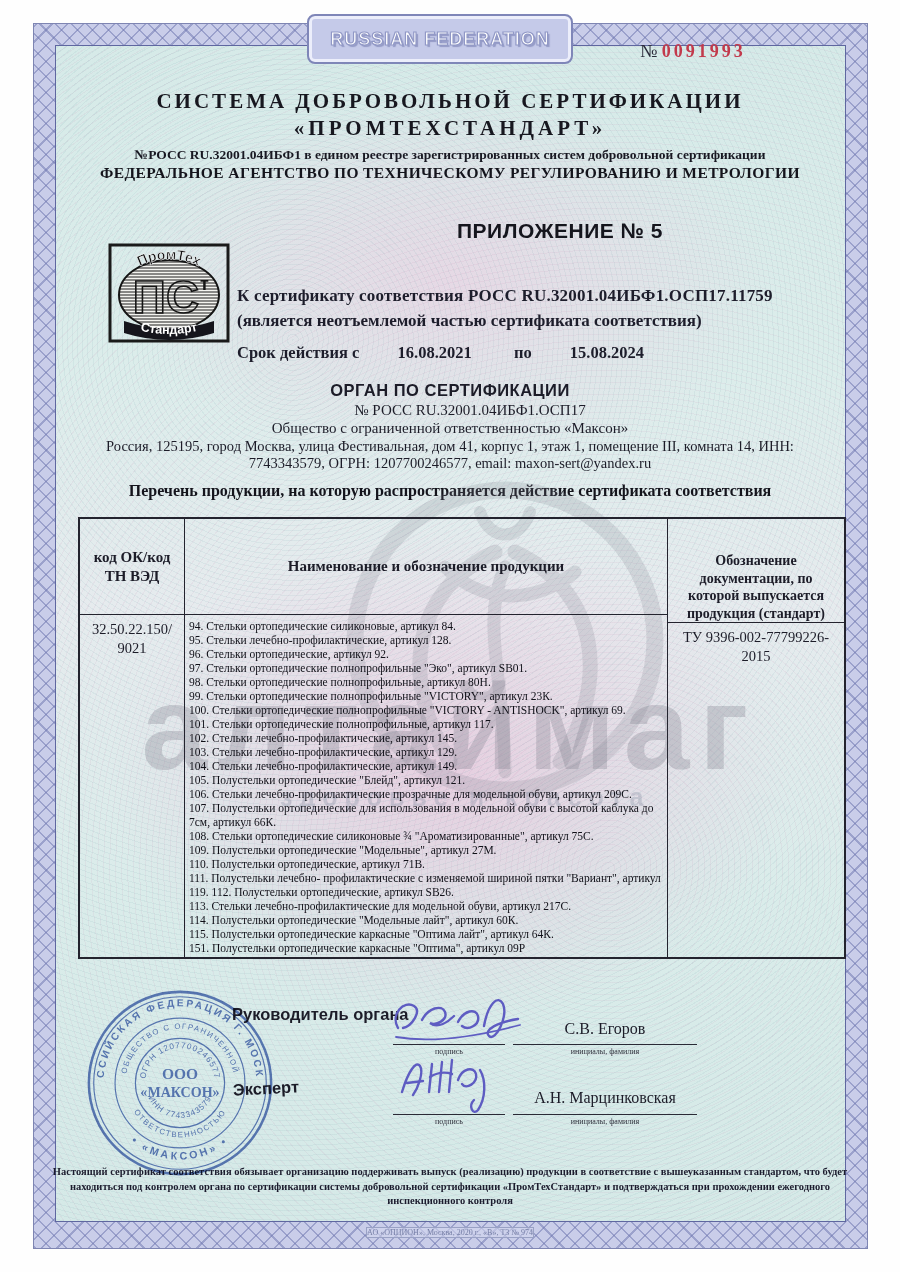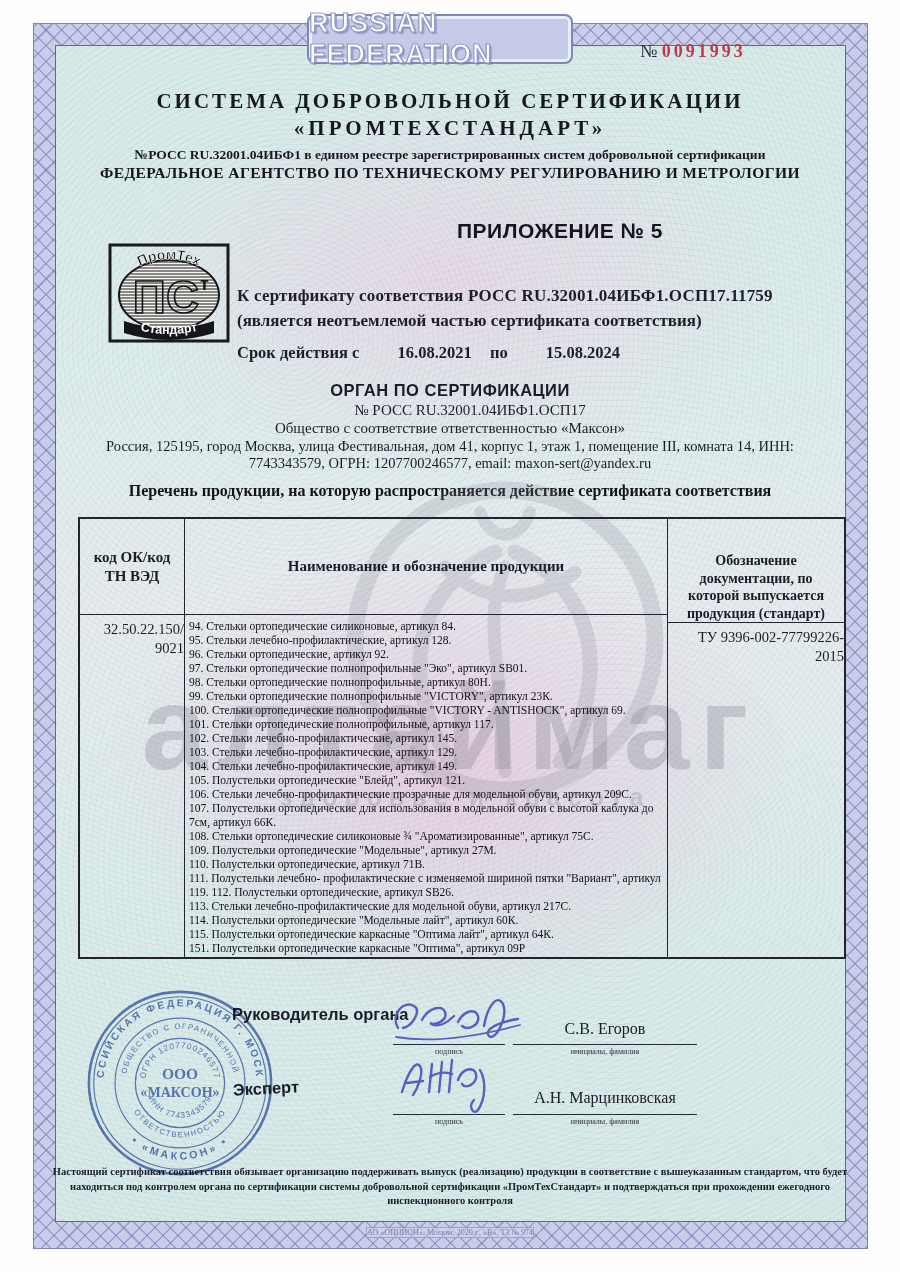--- a/index.html
+++ b/index.html
@@ -24,39 +24,39 @@
       repeating-radial-gradient(circle at 70% 70%, rgba(190,120,165,.09) 0 1px, transparent 1px 6px);}
 
   .abs{position:absolute;}
   .center{text-align:center;}
   .sans{font-family:"Liberation Sans","DejaVu Sans",sans-serif;}
 
   
   .badge{left:307px;top:14px;width:262px;height:46px;background:#c5cae9;
     border:2px solid #7f86b8;border-radius:8px;box-shadow:inset 0 0 0 3px #eceefb;
     display:flex;align-items:center;justify-content:center;z-index:5;}
-  .badge span{font-family:"Liberation Sans","DejaVu Sans",sans-serif;font-weight:bold;font-size:27px;
+  .badge span{font-family:"Liberation Sans","DejaVu Sans",sans-serif;font-weight:bold;font-size:18px;
     letter-spacing:1px;color:#ffffff;-webkit-text-stroke:1.2px #9198c6;
     text-shadow:2px 2px 1px rgba(108,115,170,.55);}
 
   .cert-number{left:640px;top:41px;font-size:18px;z-index:4;}
   .cert-number .no{color:#2a2a3a;}
   .cert-number .digits{color:#c23a4c;letter-spacing:3px;font-weight:bold;}
 
   .title1{left:0;width:900px;top:89px;font-size:21px;font-weight:bold;letter-spacing:3px;color:#17171f;}
   .title2{left:0;width:900px;top:116px;font-size:21px;font-weight:bold;letter-spacing:4px;color:#17171f;}
   .registry{left:0;width:900px;top:147px;font-size:13.5px;font-weight:bold;color:#181822;}
   .agency{left:0;width:900px;top:164px;font-size:15.5px;font-weight:bold;letter-spacing:.4px;color:#14141c;}
 
   .appendix-title{left:260px;width:600px;top:219px;font-size:21px;font-weight:bold;letter-spacing:.5px;color:#15151d;}
   .cert-line1{left:237px;top:286px;font-size:17px;font-weight:bold;color:#1d1d2b;letter-spacing:.2px;}
   .cert-line2{left:237px;top:311px;font-size:17px;font-weight:bold;color:#1d1d2b;}
   .validity{left:237px;top:343px;font-size:16.5px;font-weight:bold;color:#1d1d2b;}
   .validity .vdate{margin-left:34px;}
-  .validity .vpo{margin-left:14px;}
+  .validity .vpo{margin-left:38px;}
 
   .org-header{left:0;width:900px;top:381px;font-size:16.5px;font-weight:bold;letter-spacing:.5px;}
   .org-number{left:0;width:900px;top:402px;font-size:15px;padding-left:20px;}
   .org-name{left:0;width:900px;top:420px;font-size:15px;}
   .org-addr1{left:0;width:900px;top:438px;font-size:14.5px;}
   .org-addr2{left:0;width:900px;top:455px;font-size:14.5px;}
   .products-heading{left:0;width:900px;top:482px;font-size:16px;font-weight:bold;color:#14141c;}
 
   
   .tbl{left:78px;top:517px;width:764px;height:438px;border:2px solid #23232e;display:flex;z-index:3;}
@@ -64,21 +64,21 @@
   .col1{width:104px;border-right:1.5px solid #23232e;}
   .col2{width:482px;border-right:1.5px solid #23232e;}
   .col3{flex:1;}
   .th{height:95px;border-bottom:1.5px solid #23232e;display:flex;align-items:center;justify-content:center;
       font-weight:bold;font-size:15px;text-align:center;line-height:1.25;}
   .col3 .th{font-size:14px;align-items:flex-end;padding-top:8px;}
   .col2 .th span{width:300px;display:inline-block;}
   .col1 .th span{width:92px;display:inline-block;}
   .col3 .th span{width:164px;display:inline-block;}
   .td{flex:1;padding-top:5px;}
-  .td-code,.td-doc{text-align:right;font-size:14.5px;line-height:1.3;}
+  .td-code,.td-doc{text-align:center;font-size:14.5px;line-height:1.3;}
   .td-code span{display:inline-block;width:95px;}
   .td-doc span{display:inline-block;width:170px;}
   .td-items{padding:4px 3px 0 4px;font-size:11.5px;line-height:14px;color:#101018;}
 
   
   .wm-emblem{left:330px;top:472px;z-index:1;opacity:.20;}
   .wm-brand{left:56px;top:660px;width:788px;z-index:1;text-align:center;
     font-family:"Liberation Sans","DejaVu Sans",sans-serif;font-weight:bold;font-size:118px;
     letter-spacing:10px;color:rgba(125,125,140,.30);white-space:nowrap;}
   .wm-slogan{left:280px;top:783px;z-index:1;font-family:"Liberation Sans","DejaVu Sans",sans-serif;
@@ -172,21 +172,21 @@
   <div class="abs cert-line2">(является неотъемлемой частью сертификата соответствия)</div>
   <div class="abs validity">
     <span>Срок действия с</span>
     <span class="vdate">16.08.2021</span>
     <span class="vpo">по</span>
     <span class="vdate">15.08.2024</span>
   </div>
 
   <div class="abs center org-header sans">ОРГАН ПО СЕРТИФИКАЦИИ</div>
   <div class="abs center org-number">№ РОСС RU.32001.04ИБФ1.ОСП17</div>
-  <div class="abs center org-name">Общество с соответствие ответственностью «Максон»</div>
+  <div class="abs center org-name">Общество с ограниченной ответственностью «Максон»</div>
   <div class="abs center org-addr1">Россия, 125195, город Москва, улица Фестивальная, дом 41, корпус 1, этаж 1, помещение III, комната 14, ИНН:</div>
   <div class="abs center org-addr2">7743343579, ОГРН: 1207700246577, email: maxon-sert@yandex.ru</div>
   <div class="abs center products-heading">Перечень продукции, на которую распространяется действие сертификата соответствия</div>
 
   <div class="abs tbl">
     <div class="col col1">
       <div class="th">
           <span>код ОК/код ТН ВЭД</span>
         </div>
       <div class="td td-code"><span>32.50.22.150/ 9021</span></div>

